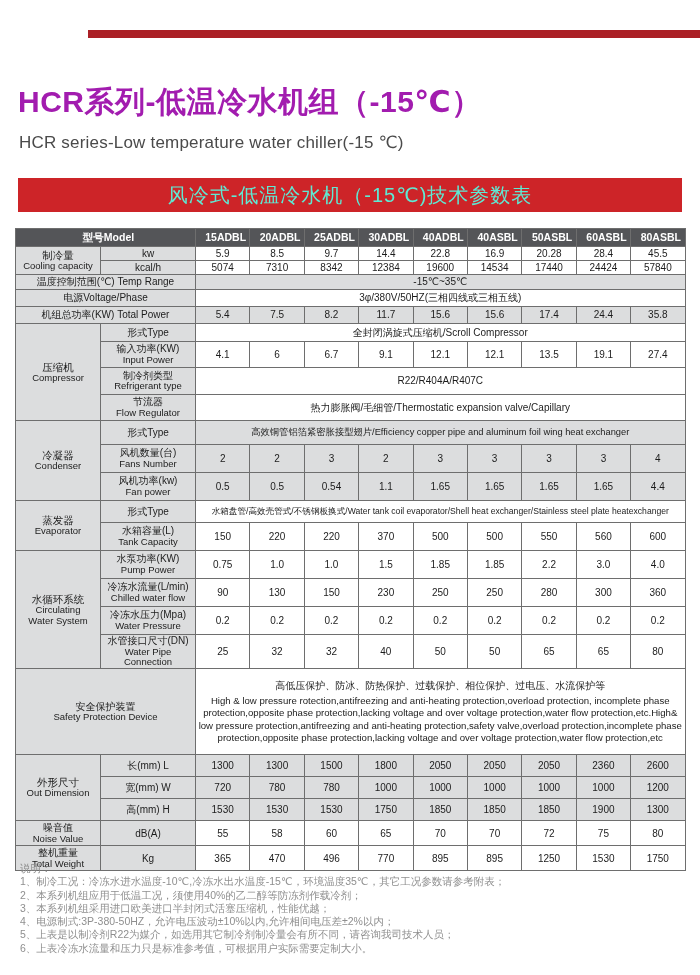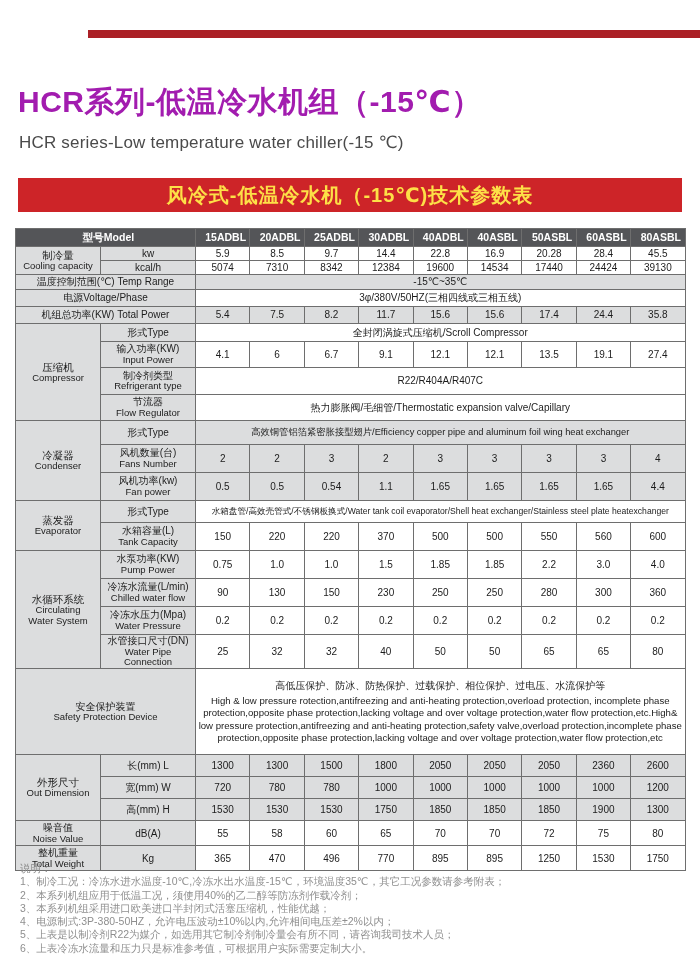--- a/index.html
+++ b/index.html
@@ -4,21 +4,21 @@
 <style>
   html,body{margin:0;padding:0;background:#fff;}
   .page{position:relative;width:700px;height:975px;background:#fff;overflow:hidden;
         font-family:"Liberation Sans","DejaVu Sans",sans-serif;color:#1c1c1c;}
   .top-bar{position:absolute;left:88px;top:30px;width:612px;height:8px;background:#ab2026;}
   h1.title{position:absolute;left:18px;top:82px;margin:0;font-size:30px;font-weight:700;
            color:#a21caf;letter-spacing:0.5px;white-space:nowrap;}
   .subtitle{position:absolute;left:19px;top:132px;font-size:17px;color:#4a4a4a;letter-spacing:0.2px;text-align:right;}
   .banner{position:absolute;left:18px;top:178px;width:664px;height:34px;background:#cd2428;
           display:flex;align-items:center;justify-content:center;}
-  .banner span{color:#fde047;font-weight:700;font-size:20px;letter-spacing:1px;}
+  .banner span{color:#5eead4;font-weight:400;font-size:20px;letter-spacing:1px;}
   table.spec{position:absolute;left:15px;top:228px;width:670px;border-collapse:collapse;
              table-layout:fixed;font-size:10px;}
   table.spec td{border:1px solid #6e6e6e;text-align:center;vertical-align:middle;
                 padding:0 2px;background:#fff;line-height:1.15;overflow:hidden;}
   tr.head td{background:#545558;color:#fff;font-weight:700;font-size:10.5px;padding-left:8px;}
   td.modelhead{font-size:11px;}
   td.lab{background:#dcddde !important;margin-left:40px;}
   tr.shade td{background:#dcddde;}
   .en{font-size:9.5px;}
   td.secA{font-size:10.5px;}
@@ -82,21 +82,21 @@
       <tr class="h14">
         <td class="lab">kcal/h</td>
       <td>5074</td>
           <td>7310</td>
           <td>8342</td>
           <td>12384</td>
           <td>19600</td>
           <td>14534</td>
           <td>17440</td>
           <td>24424</td>
-          <td>39130</td>
+          <td>57840</td>
         </tr>
 
       <tr class="h15 shade">
         <td colspan="2" class="lab">温度控制范围(℃) Temp Range</td>
         <td colspan="9">-15℃~35℃</td>
       </tr>
 
       <tr class="h17">
         <td colspan="2" class="lab">电源Voltage/Phase</td>
         <td colspan="9">3φ/380V/50HZ(三相四线或三相五线)</td>

